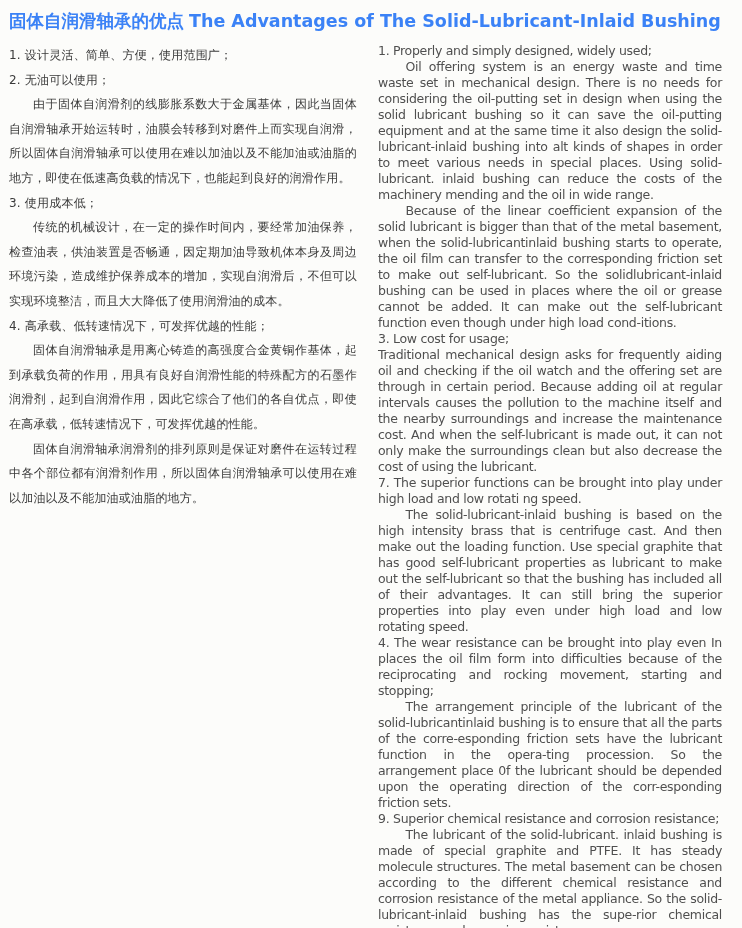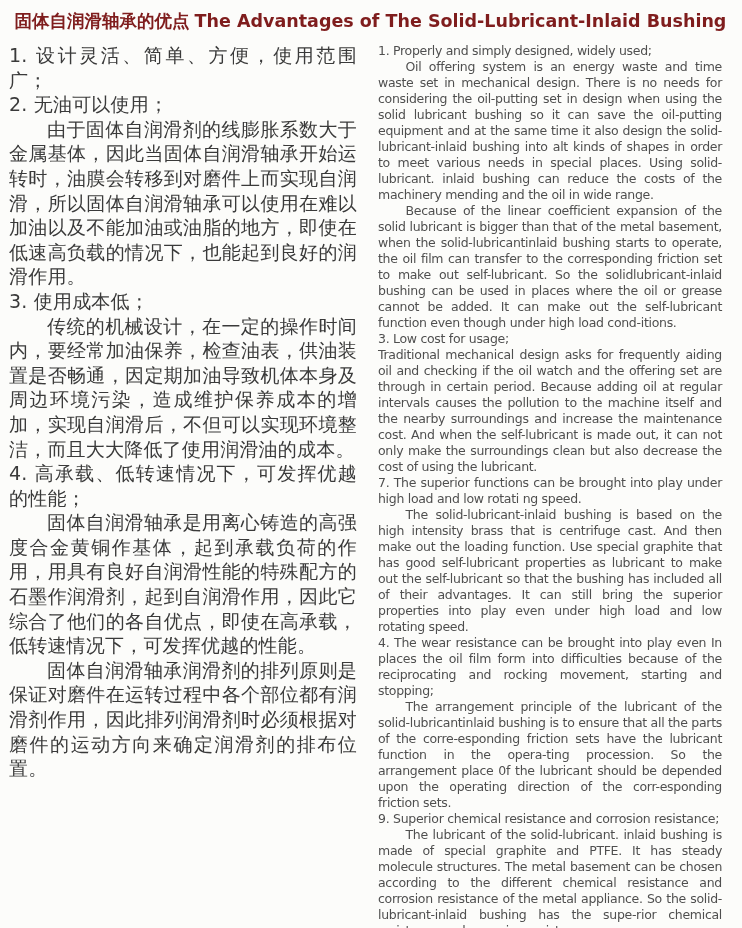--- a/index.html
+++ b/index.html
@@ -16,21 +16,21 @@
     font-weight: bold;
     margin: 2px 0 11px 0;
     line-height: 22px;
     white-space: nowrap;
   }
   .doc-title .t-zh { margin-right: 5px; }
   .columns { display: flex; gap: 21px; align-items: flex-start; }
   .col { box-sizing: border-box; }
   .col-zh {
     width: 348px;
-    font-size: 19px;
+    font-size: 12px;
     line-height: 24.6px;
     text-align: justify;
     letter-spacing: 0.2px;
   }
   .col-en {
     width: 344px;
     font-size: 12.5px;
     line-height: 16px;
     text-align: justify;
     letter-spacing: -0.3px;
@@ -38,21 +38,21 @@
   .sec .h { margin: 0; }
   .sec p { margin: 0; }
   .sec p.indent { text-indent: 2.2em; }
   .col-zh .sec p.indent { text-indent: 2em; }
 </style>
 </head>
 <body>
 
 <div class="page">
 
-  <h1 class="doc-title" style="color:#7f1d1d;text-align:center;">
+  <h1 class="doc-title" style="color:#3b82f6;">
     <span class="t-zh">固体自润滑轴承的优点</span><span class="t-en">The Advantages of The Solid-Lubricant-Inlaid Bushing</span>
   </h1>
 
   <div class="columns">
 
     <div class="col col-zh" style="color:#3a3a3a;">
       <div class="sec">
         <div class="h">1. 设计灵活、简单、方便，使用范围广；</div>
       </div>
       <div class="sec">
@@ -61,21 +61,21 @@
       </div>
       <div class="sec">
         <div class="h">3. 使用成本低；</div>
         <p class="indent">传统的机械设计，在一定的操作时间内，要经常加油保养，检查油表，供油装置是否畅通，因定期加油导致机体本身及周边环境污染，造成维护保养成本的增加，实现自润滑后，不但可以实现环境整洁，而且大大降低了使用润滑油的成本。</p>
       </div>
       <div class="sec">
         <div class="h">4. 高承载、低转速情况下，可发挥优越的性能；</div>
         <p class="indent">固体自润滑轴承是用离心铸造的高强度合金黄铜作基体，起到承载负荷的作用，用具有良好自润滑性能的特殊配方的石墨作润滑剂，起到自润滑作用，因此它综合了他们的各自优点，即使在高承载，低转速情况下，可发挥优越的性能。</p>
       </div>
       <div class="sec">
-        <p class="indent">固体自润滑轴承润滑剂的排列原则是保证对磨件在运转过程中各个部位都有润滑剂作用，因此排列润滑剂时必须根据对磨件的运动方向来确定润滑剂的排布位置。</p>
+        <p class="indent">固体自润滑轴承润滑剂的排列原则是保证对磨件在运转过程中各个部位都有润滑剂作用，所以固体自润滑轴承可以使用在难以加油以及不能加油或油脂的地方。</p>
       </div>
 
     </div>
 
     <div class="col col-en" style="color:#4f4f4f;">
       <div class="sec">
         <div class="h">1. Properly and simply designed, widely used;</div>
         <p class="indent">Oil offering system is an energy waste and time waste set in mechanical design. There is no needs for considering the oil-putting set in design when using the solid lubricant bushing so it can save the oil-putting equipment and at the same time it also design the solid-lubricant-inlaid bushing into alt kinds of shapes in order to meet various needs in special places. Using solid-lubricant. inlaid bushing can reduce the costs of the machinery mending and the oil in wide range.</p>
       </div>
       <div class="sec">

